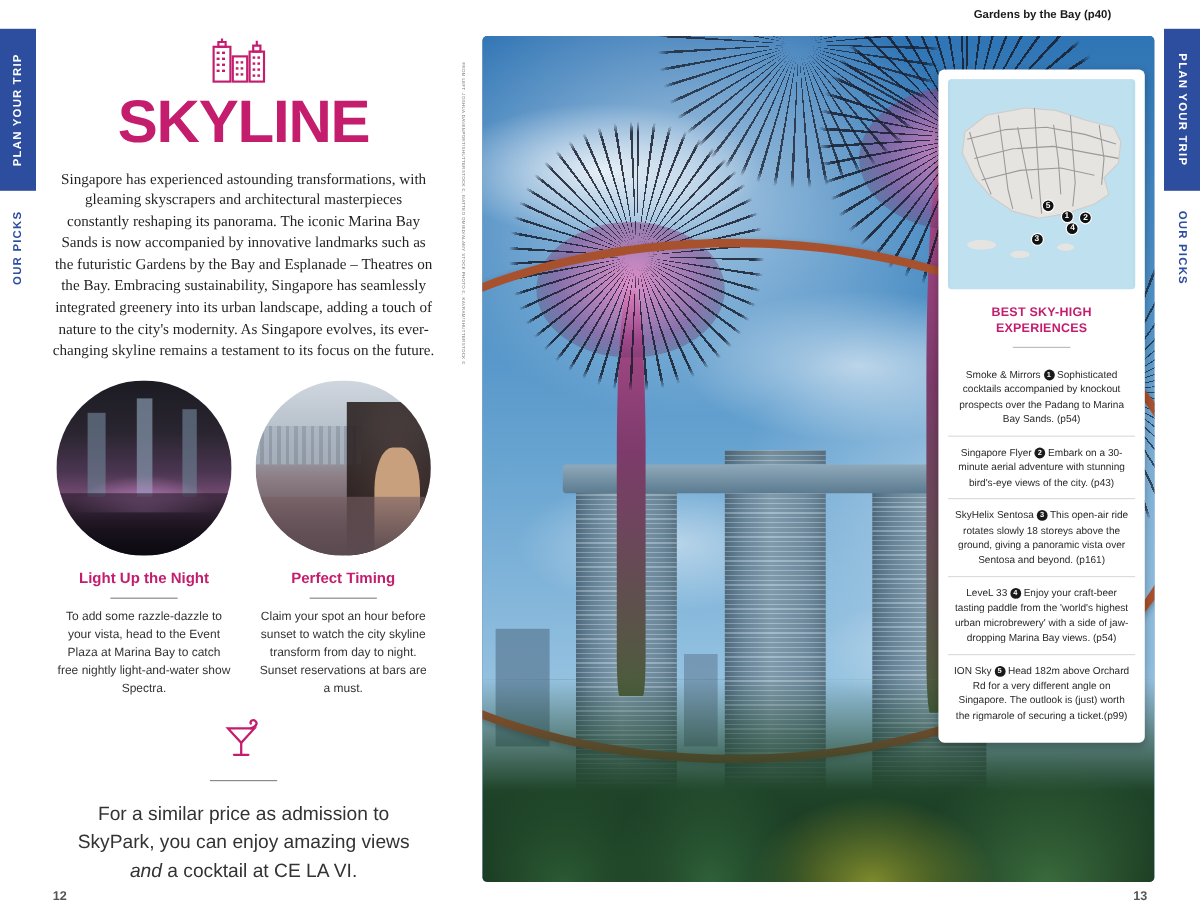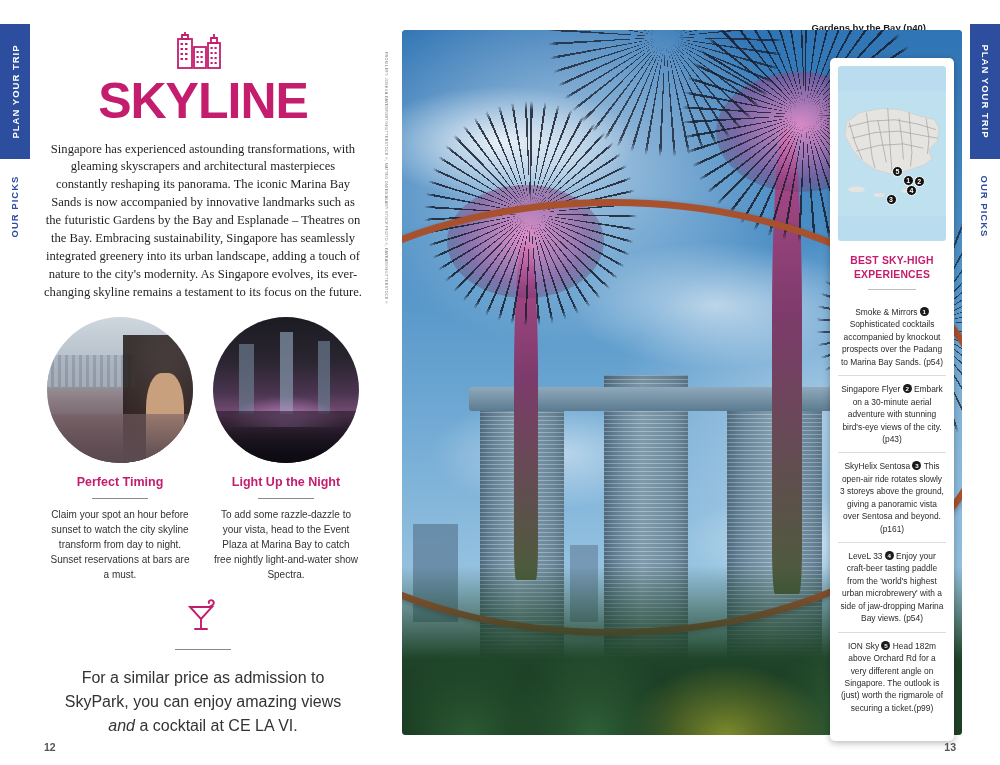--- a/index.html
+++ b/index.html
@@ -71,21 +71,21 @@
   .credit {
     position: absolute; left: 12px; top: 52px;
     font-size: 3.6px; letter-spacing: .35px; color: #7b7b7b;
     white-space: nowrap; transform-origin: left top; transform: rotate(90deg);
   }
   .photo {
     position: relative; width: 100%; height: 100%;
     border-radius: 4px; overflow: hidden; background: #2f6ea8;
   }
   .header-line {
-    position: absolute; top: 22px; right: 44px;
+    position: absolute; top: 7px; right: 44px;
     font-size: 9.5px; font-weight: bold; color: #1a1a1a;
   }
 
   
   .sky {
     position: absolute; inset: 0;
     background:
       radial-gradient(ellipse 70% 45% at 30% 18%, rgba(255,255,255,.55), transparent 60%),
       radial-gradient(ellipse 60% 40% at 75% 55%, rgba(255,255,255,.40), transparent 62%),
       radial-gradient(ellipse 90% 50% at 50% 95%, rgba(150,200,230,.5), transparent 70%),
@@ -140,22 +140,22 @@
     background:
       radial-gradient(ellipse 24% 70% at 12% 100%, #2b5a33, transparent 70%),
       radial-gradient(ellipse 22% 80% at 34% 100%, #2f6138, transparent 70%),
       radial-gradient(ellipse 26% 60% at 58% 100%, #7d8a2c, transparent 70%),
       radial-gradient(ellipse 30% 85% at 84% 100%, #3a6b3c, transparent 70%),
       linear-gradient(180deg, transparent 0%, #1f4429 55%, #14301c 100%);
   }
 
   
   .sidebar {
-    position: absolute; right: 16px; top: 58px; width: 124px;
-    background: #ffffff; border-radius: 5px; padding: 8px 8px 20px;
+    position: absolute; right: 16px; top: 58px; width: 172px;
+    background: #ffffff; border-radius: 5px; padding: 8px 8px 10px;
     box-shadow: 0 2px 7px rgba(0,0,0,.28);
   }
   .map {
     width: 100%; height: 175px; border-radius: 3px; overflow: hidden;
     background: #b9ddee; position: relative;
   }
   .sb-title {
     margin-top: 13px; text-align: center; color: #c41d6e;
     font-size: 10.4px; font-weight: bold; line-height: 1.3; letter-spacing: .2px;
   }
@@ -233,49 +233,49 @@
     <h1 class="headline">
       <span>SKYLINE</span><br>
     </h1>
 
     <p class="intro">Singapore has experienced astounding transformations, with gleaming skyscrapers and architectural masterpieces constantly reshaping its panorama. The iconic Marina Bay Sands is now accompanied by innovative landmarks such as the futuristic Gardens by the Bay and Esplanade – Theatres on the Bay. Embracing sustainability, Singapore has seamlessly integrated greenery into its urban landscape, adding a touch of nature to the city's modernity. As Singapore evolves, its ever-changing skyline remains a testament to its focus on the future.</p>
 
     <div class="circles">
       <div class="circle-item">
         <div class="circle">
           <div style="position:absolute;inset:0;background:
+            linear-gradient(180deg,#1b1b22 0%,#2a2530 30%,#4a3550 52%,#7a4f78 68%,#3a2a3a 88%,#15121a 100%);"></div>
+          <div style="position:absolute;left:18%;top:18%;width:10%;height:48%;background:#6a7a8e;opacity:.7;"></div>
+          <div style="position:absolute;left:46%;top:10%;width:9%;height:56%;background:#8090a6;opacity:.75;"></div>
+          <div style="position:absolute;left:72%;top:16%;width:8%;height:50%;background:#6a7a8e;opacity:.7;"></div>
+          <div style="position:absolute;left:0;top:45%;width:100%;height:30%;background:
+            radial-gradient(ellipse 60% 100% at 50% 100%,rgba(214,150,220,.85),transparent 70%);"></div>
+          <div style="position:absolute;left:0;bottom:0;width:100%;height:36%;background:
+            linear-gradient(180deg,rgba(20,16,24,.5),#0d0a12);"></div>
+        </div>
+        <div class="cap-title">Light Up the Night</div>
+        <div class="rule"></div>
+        <div class="cap-body">To add some razzle-dazzle to your vista, head to the Event Plaza at Marina Bay to catch free nightly light-and-water show Spectra.</div>
+      </div>
+
+      <div class="circle-item">
+        <div class="circle">
+          <div style="position:absolute;inset:0;background:
             linear-gradient(180deg,#cfd6de 0%,#b9c3cd 26%,#9aa2ad 40%,#8e7f86 55%,#6f5f66 75%,#4b3f46 100%);"></div>
           <div style="position:absolute;left:0;top:26%;width:60%;height:22%;background:
             repeating-linear-gradient(90deg,#aab4c0 0 4px,#8e99a6 4px 7px);opacity:.8;"></div>
           <div style="position:absolute;right:0;top:12%;width:48%;height:88%;background:
             radial-gradient(ellipse at 60% 40%,#3a2a26,#241a18 70%);opacity:.85;"></div>
           <div style="position:absolute;right:6%;top:38%;width:26%;height:60%;border-radius:40% 40% 0 0;background:#c8a07e;"></div>
           <div style="position:absolute;left:0;bottom:0;width:100%;height:34%;background:
             linear-gradient(180deg,rgba(120,95,100,.6),#5b4a50);"></div>
         </div>
         <div class="cap-title">Perfect Timing</div>
         <div class="rule"></div>
         <div class="cap-body">Claim your spot an hour before sunset to watch the city skyline transform from day to night. Sunset reservations at bars are a must.</div>
-      </div>
-
-      <div class="circle-item">
-        <div class="circle">
-          <div style="position:absolute;inset:0;background:
-            linear-gradient(180deg,#1b1b22 0%,#2a2530 30%,#4a3550 52%,#7a4f78 68%,#3a2a3a 88%,#15121a 100%);"></div>
-          <div style="position:absolute;left:18%;top:18%;width:10%;height:48%;background:#6a7a8e;opacity:.7;"></div>
-          <div style="position:absolute;left:46%;top:10%;width:9%;height:56%;background:#8090a6;opacity:.75;"></div>
-          <div style="position:absolute;left:72%;top:16%;width:8%;height:50%;background:#6a7a8e;opacity:.7;"></div>
-          <div style="position:absolute;left:0;top:45%;width:100%;height:30%;background:
-            radial-gradient(ellipse 60% 100% at 50% 100%,rgba(214,150,220,.85),transparent 70%);"></div>
-          <div style="position:absolute;left:0;bottom:0;width:100%;height:36%;background:
-            linear-gradient(180deg,rgba(20,16,24,.5),#0d0a12);"></div>
-        </div>
-        <div class="cap-title">Light Up the Night</div>
-        <div class="rule"></div>
-        <div class="cap-body">To add some razzle-dazzle to your vista, head to the Event Plaza at Marina Bay to catch free nightly light-and-water show Spectra.</div>
       </div>
     </div>
 
     <div class="spend">
       <svg width="40" height="40" viewBox="0 0 40 40">
         <g fill="none" stroke="#c41d6e" stroke-width="1.9" stroke-linecap="round">
           <path d="M7 11h22l-11 12z"></path>
           <path d="M18 23v10"></path>
           <path d="M12 33h12"></path>
           <path d="M26 11c4-1 6-4 4-6s-5 0-4 2"></path>
@@ -365,21 +365,21 @@
         <span>Sophisticated cocktails accompanied by knockout prospects over the Padang to Marina Bay Sands. (p54)</span>
       </div>
       <div class="sb-entry">
         <b>Singapore Flyer</b>
         <span class="badge">2</span>
         <span>Embark on a 30-minute aerial adventure with stunning bird's-eye views of the city. (p43)</span>
       </div>
       <div class="sb-entry">
         <b>SkyHelix Sentosa</b>
         <span class="badge">3</span>
-        <span>This open-air ride rotates slowly 3 storeys above the ground, giving a panoramic vista over Sentosa and beyond. (p161)</span>
+        <span>This open-air ride rotates slowly 18 storeys above the ground, giving a panoramic vista over Sentosa and beyond. (p161)</span>
       </div>
       <div class="sb-entry">
         <b>LeveL 33</b>
         <span class="badge">4</span>
         <span>Enjoy your craft-beer tasting paddle from the 'world's highest urban microbrewery' with a side of jaw-dropping Marina Bay views. (p54)</span>
       </div>
       <div class="sb-entry">
         <b>ION Sky</b>
         <span class="badge">5</span>
         <span>Head 182m above Orchard Rd for a very different angle on Singapore. The outlook is (just) worth the rigmarole of securing a ticket.(p99)</span>

